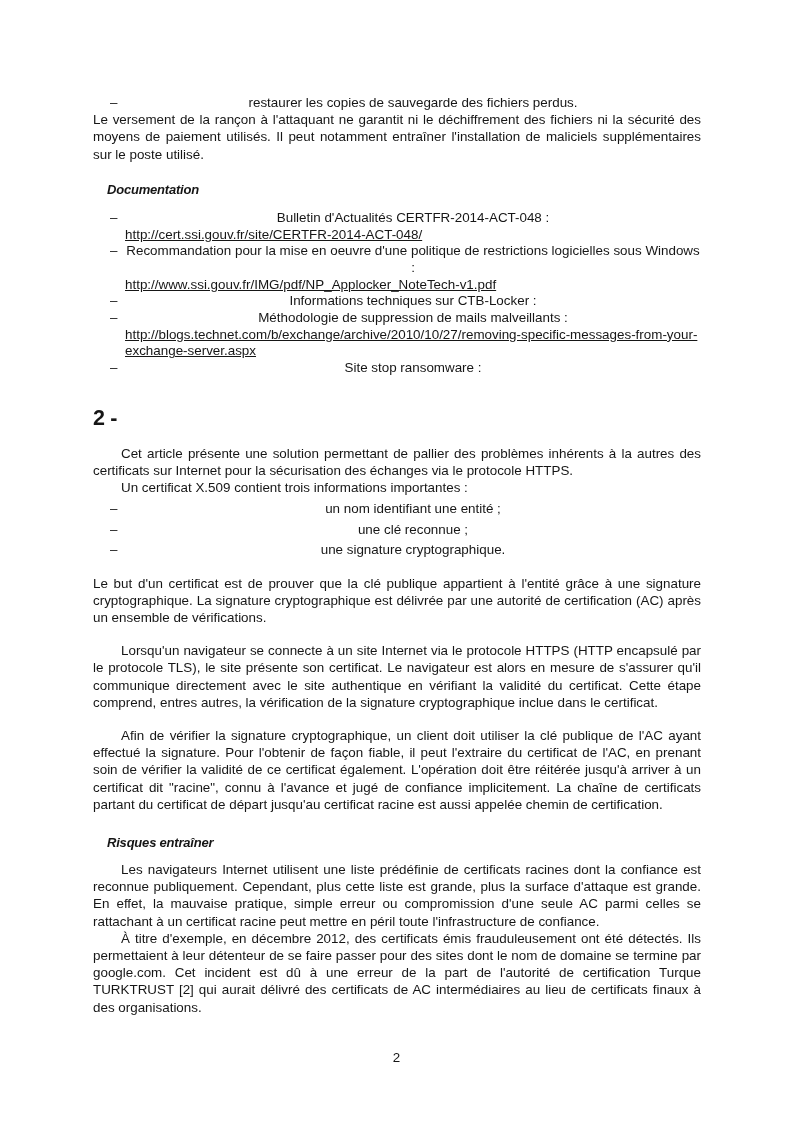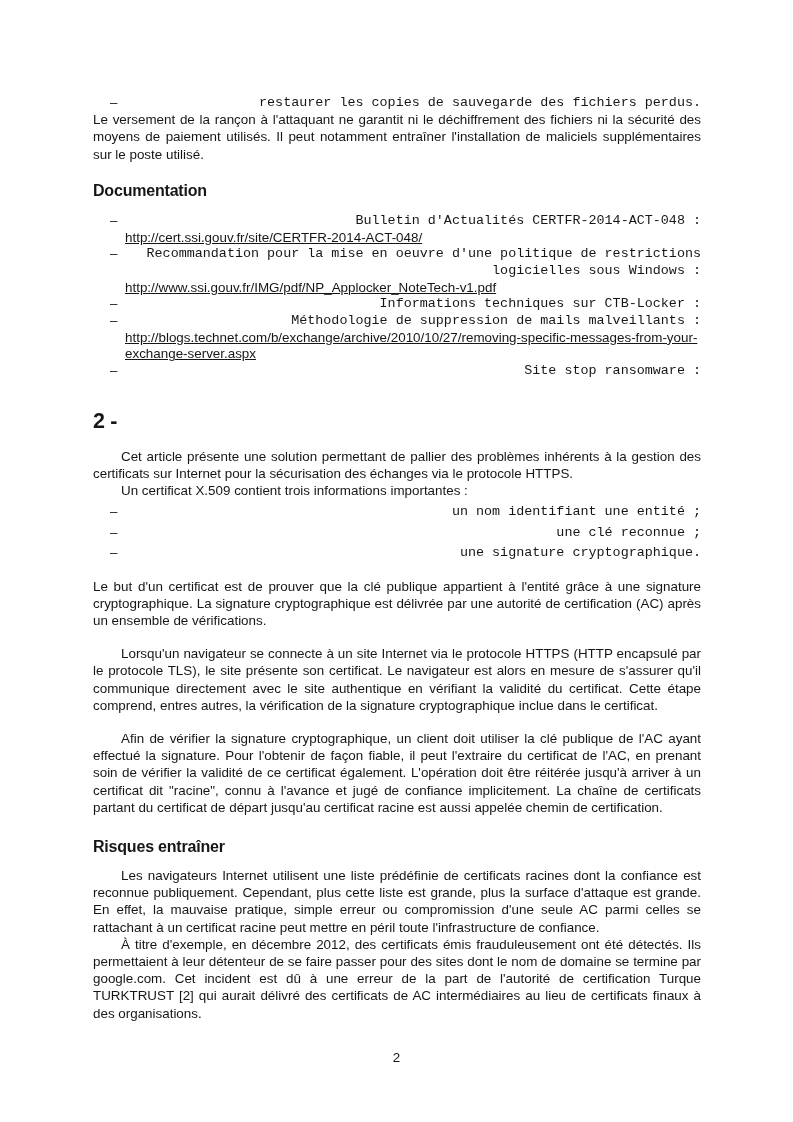--- a/index.html
+++ b/index.html
@@ -36,22 +36,21 @@
     display: flex;
     align-items: flex-start;
   }
   .dash-item .dash {
     flex: none;
     width: 15px;
     margin-left: 17px;
   }
   .dash-item .dash-text {
     flex: 1;
-    text-align: right;
-    font-family: Liberation Mono, monospace;
+    text-align: center;
   }
   .spaced {
     margin-bottom: 3.5px;
   }
   
   .doc-list {
     font-size: 13.4px;
     line-height: 16.7px;
   }
   .doc-links {
@@ -59,24 +58,25 @@
   }
   a.doc-link {
     color: inherit;
     text-decoration: underline;
     overflow-wrap: break-word;
     word-break: normal;
     display: block;
   }
   
   .subheading {
-    font-size: 16px;
+    font-size: 13px;
     font-weight: bold;
-    margin: 0;
+    margin: 14px;
     letter-spacing: -0.2px;
+    font-style: italic;
   }
   .subheading.doc-h {
     margin-top: 19px;
     margin-bottom: 13px;
   }
   .subheading.concepts-h {
     margin-top: 20px;
     margin-bottom: 12px;
   }
   .subheading.risques-h {
@@ -163,21 +163,21 @@
           <span class="dash-text">Site stop ransomware :</span>
         </div>
       </div>
 
     </div>
 
     <h1 class="section-heading">
       <span class="sec-num">2 -</span>
     </h1>
 
-    <p class="body-text indent">Cet article présente une solution permettant de pallier des problèmes inhérents à la gestion des certificats sur Internet pour la sécurisation des échanges via le protocole HTTPS.</p>
+    <p class="body-text indent">Cet article présente une solution permettant de pallier des problèmes inhérents à la autres des certificats sur Internet pour la sécurisation des échanges via le protocole HTTPS.</p>
 
 
     <p class="body-text indent spaced">Un certificat X.509 contient trois informations importantes :</p>
 
     <div class="dash-item body-text spaced">
       <span class="dash">–</span>
       <span class="dash-text">un nom identifiant une entité ;</span>
     </div>
     <div class="dash-item body-text spaced">
       <span class="dash">–</span>

